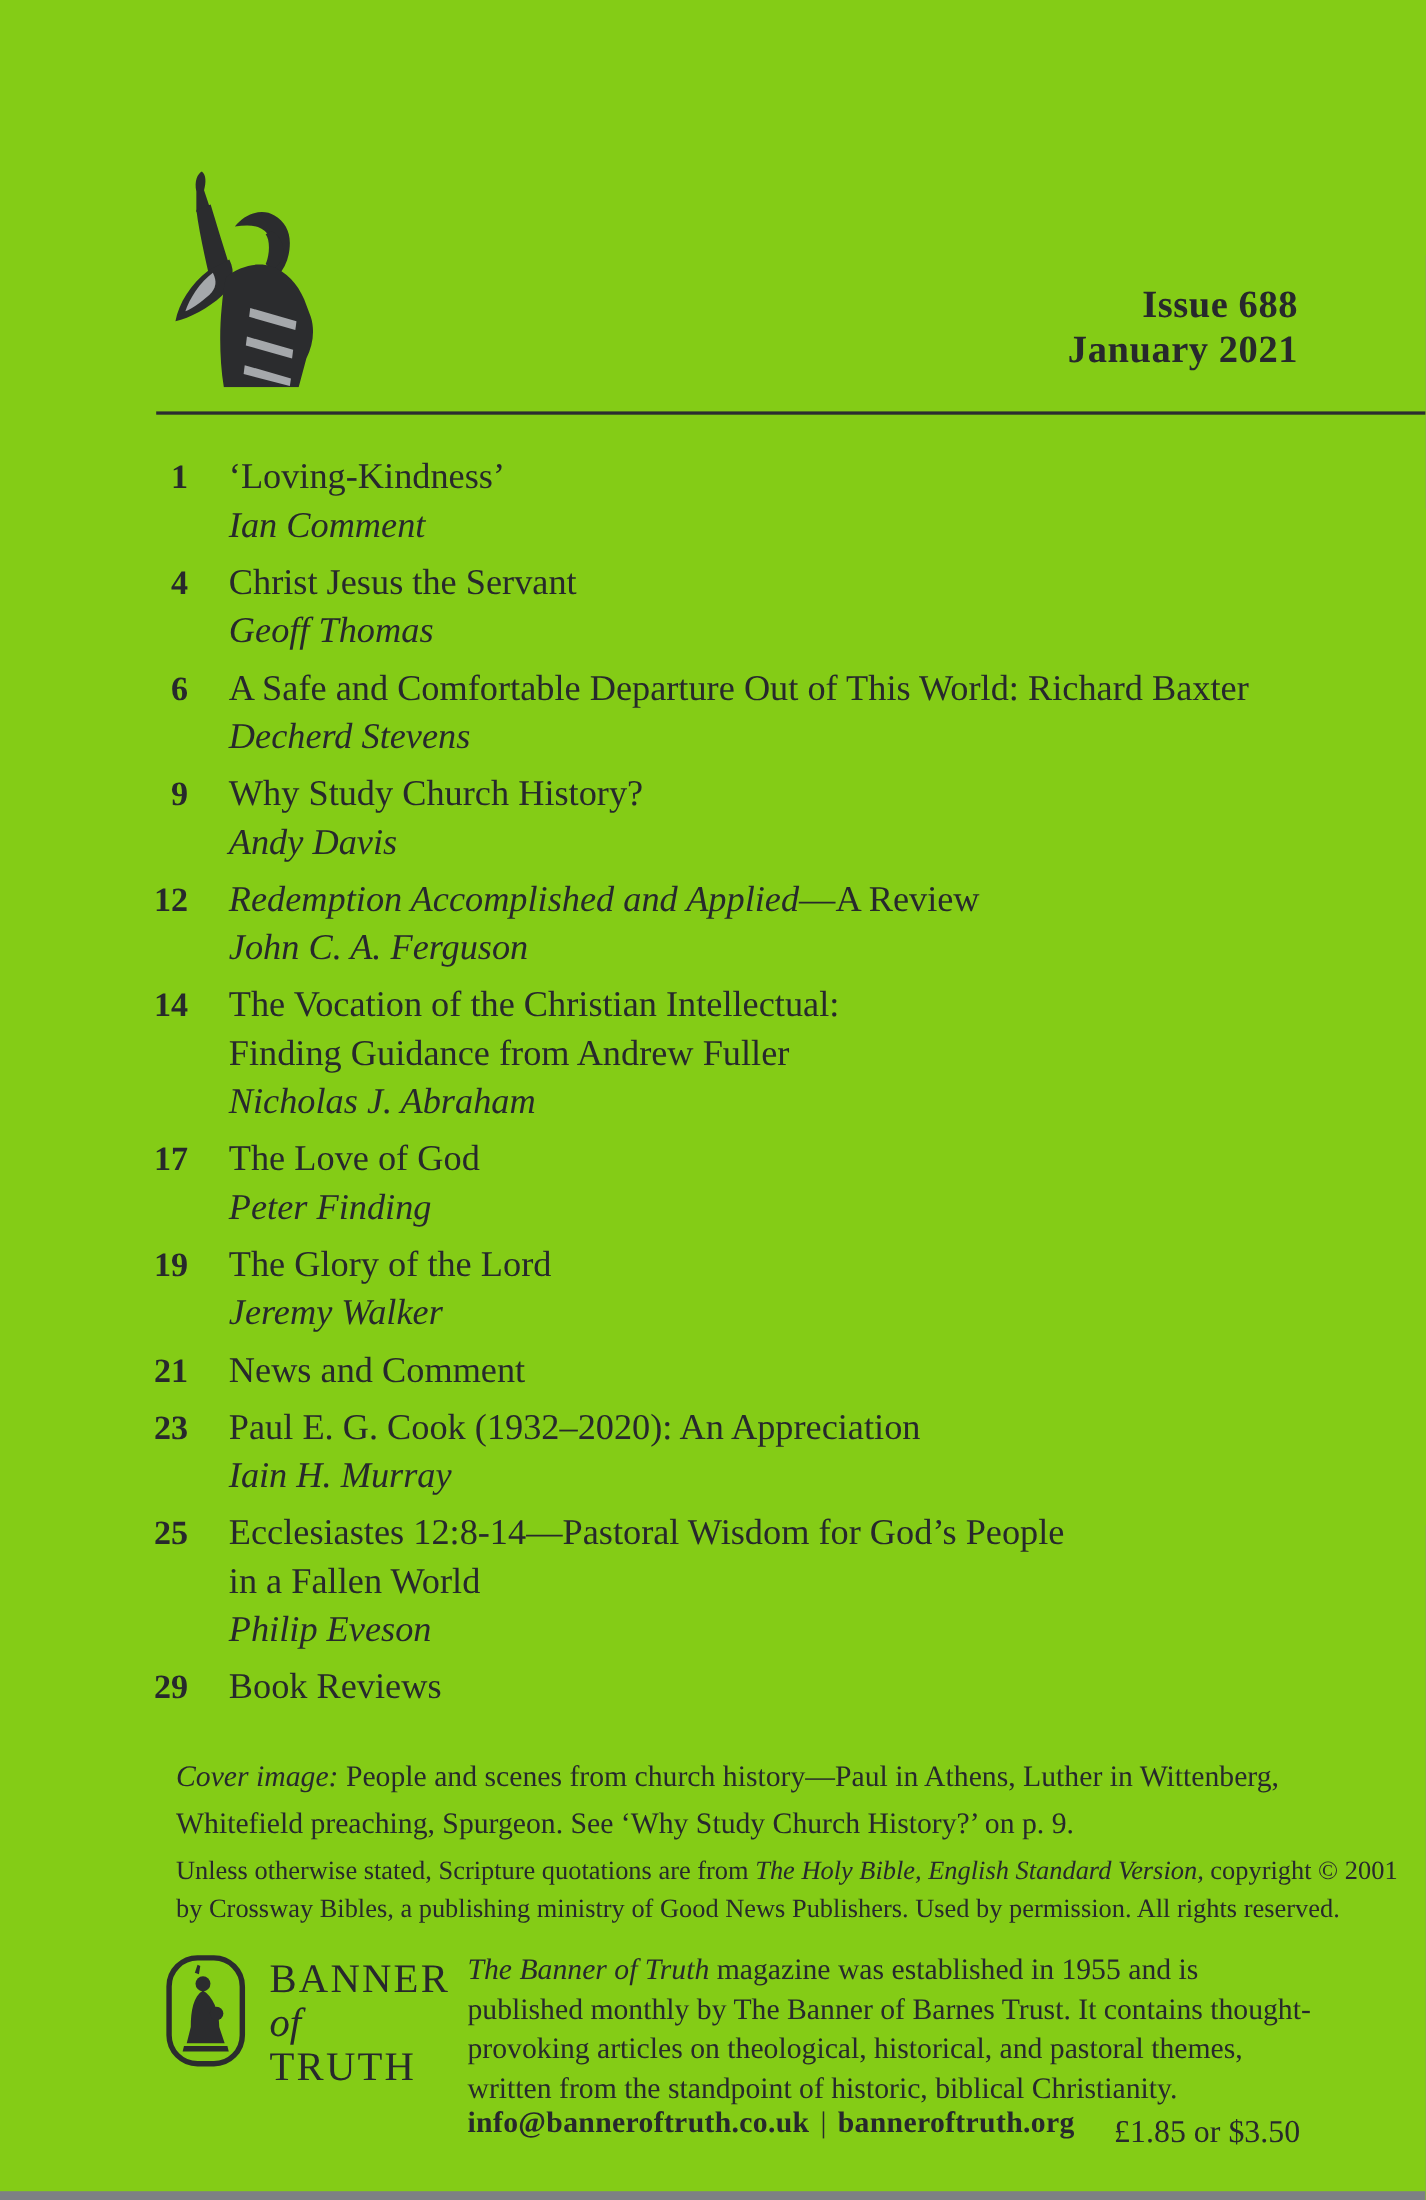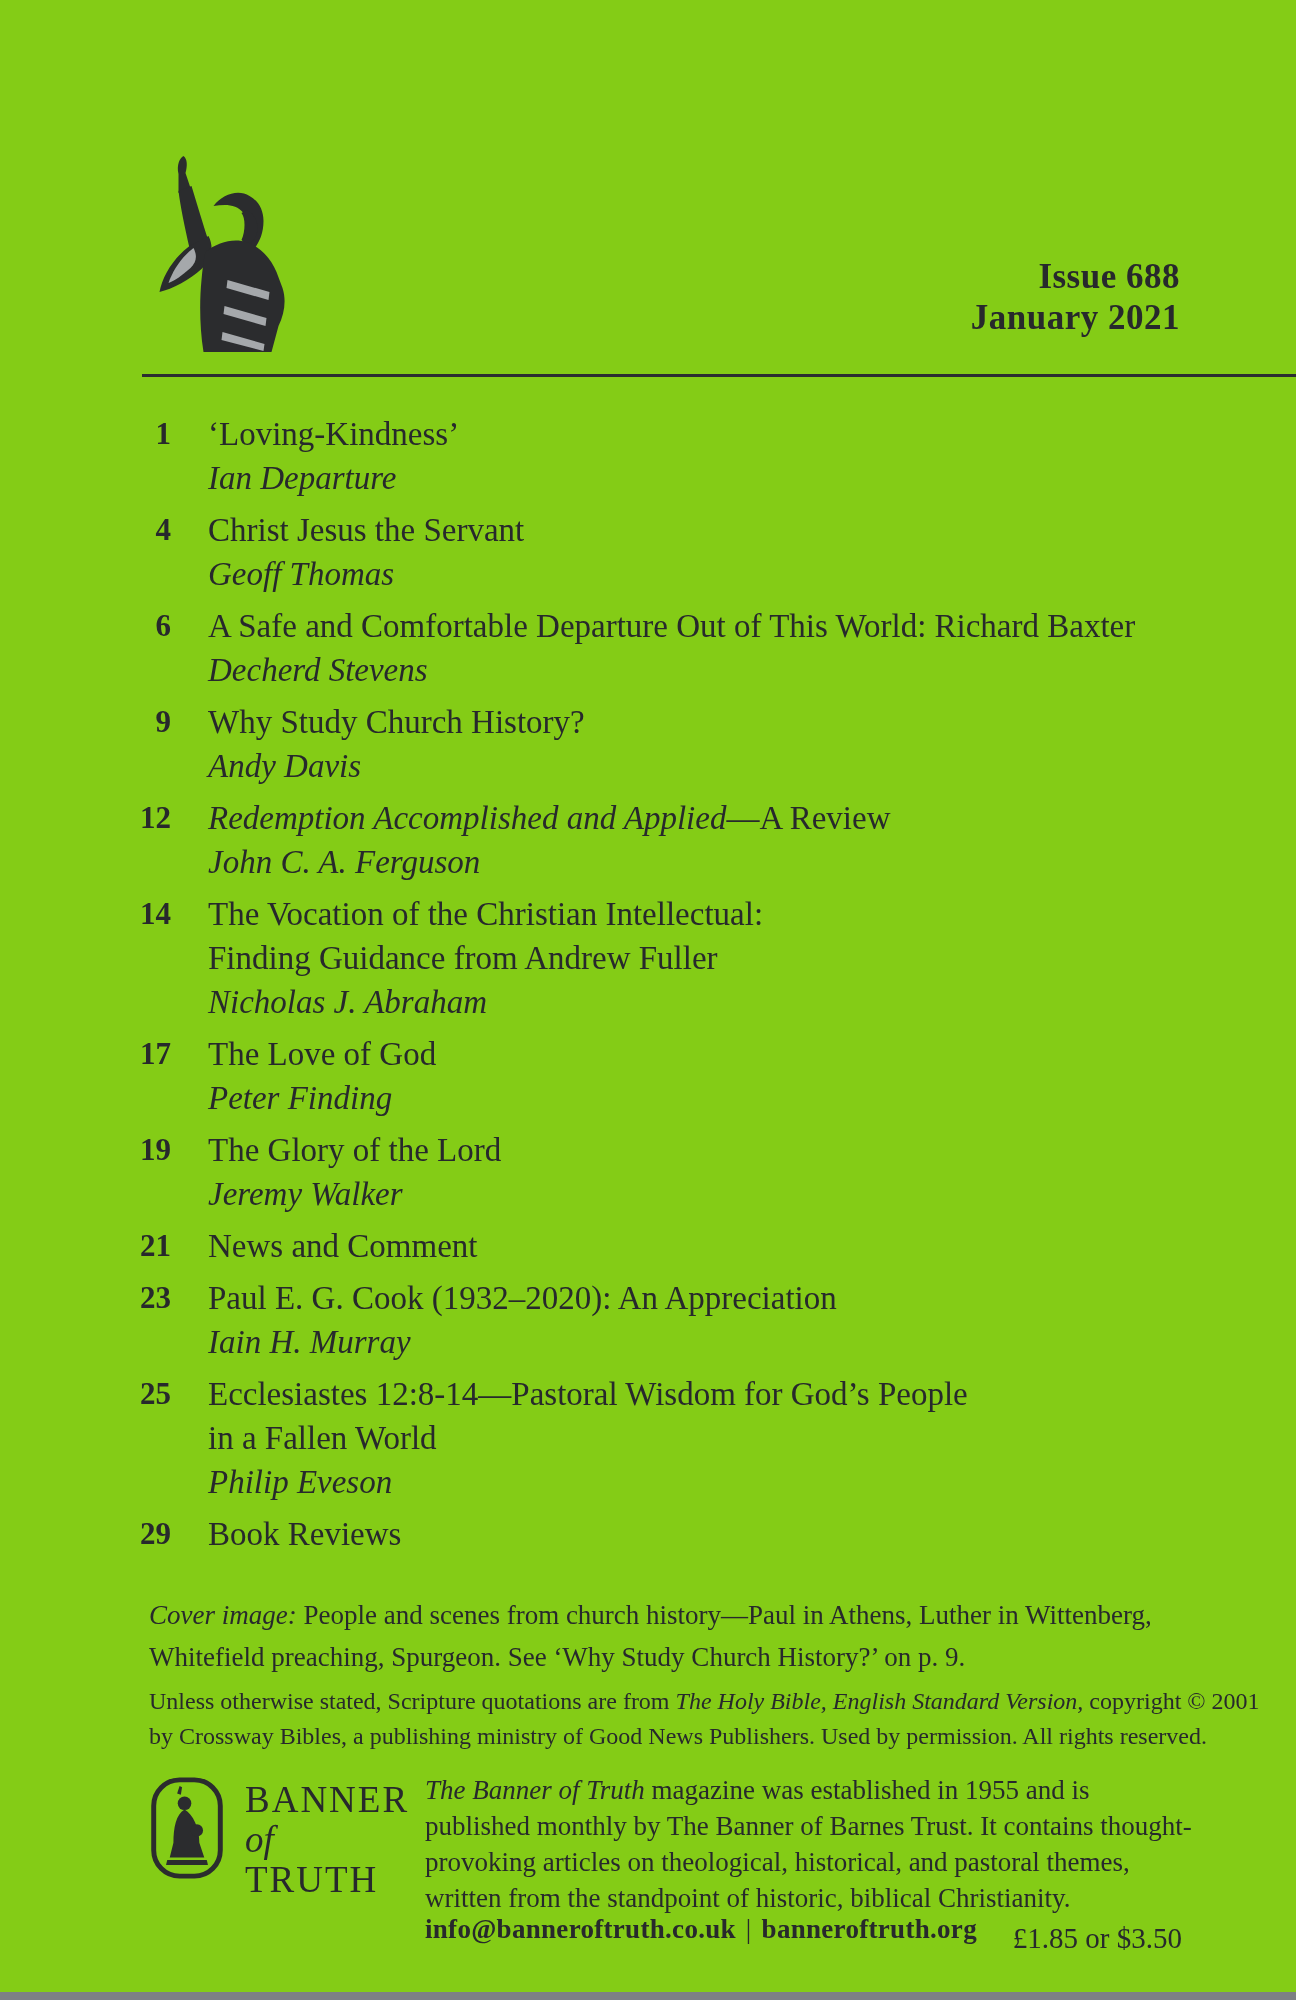--- a/index.html
+++ b/index.html
@@ -19,21 +19,21 @@
   .toc{position:absolute;left:129px;top:412px;width:1110px;}
   .toc-entry{display:flex;margin-bottom:8px;}
   .toc-num{
     width:42px;flex:0 0 42px;text-align:right;font-weight:bold;
     font-size:31px;line-height:44px;
   }
   .toc-body{margin-left:37px;}
   .toc-line{font-size:33px;line-height:44px;white-space:nowrap;}
   .toc-author{font-size:33px;line-height:44px;font-style:italic;white-space:nowrap;}
   
-  .note{position:absolute;left:149px;}
+  .note{position:absolute;left:160px;}
   .cover-note{top:1594px;font-size:27px;line-height:42px;}
   .scripture-note{top:1684px;font-size:24px;line-height:35px;}
   .segline{white-space:nowrap;}
   .seg-i{font-style:italic;}
   
   .pub-logo{position:absolute;left:150px;top:1776px;width:250px;height:110px;}
   .pub-mark{position:absolute;left:0;top:0;width:74px;height:104px;}
   .pub-wordmark{position:absolute;left:95px;top:4px;font-size:37px;line-height:40px;letter-spacing:2px;}
   .pub-wordmark .of{font-style:italic;letter-spacing:0;}
   .about{position:absolute;left:425px;top:1772px;width:830px;font-size:27px;line-height:36px;}
@@ -77,21 +77,21 @@
     <div>January 2021</div>
   </div>
 
   <div class="header-rule"></div>
 
   <div class="toc" id="toc">
       <div class="toc-entry">
         <div class="toc-num">1</div>
         <div class="toc-body">
           <div class="toc-line"><span>‘Loving-Kindness’</span></div>
-          <div class="toc-author">Ian Departure</div>
+          <div class="toc-author">Ian Comment</div>
         </div>
       </div>
       <div class="toc-entry">
         <div class="toc-num">4</div>
         <div class="toc-body">
           <div class="toc-line"><span>Christ Jesus the Servant</span></div>
           <div class="toc-author">Geoff Thomas</div>
         </div>
       </div>
       <div class="toc-entry">

